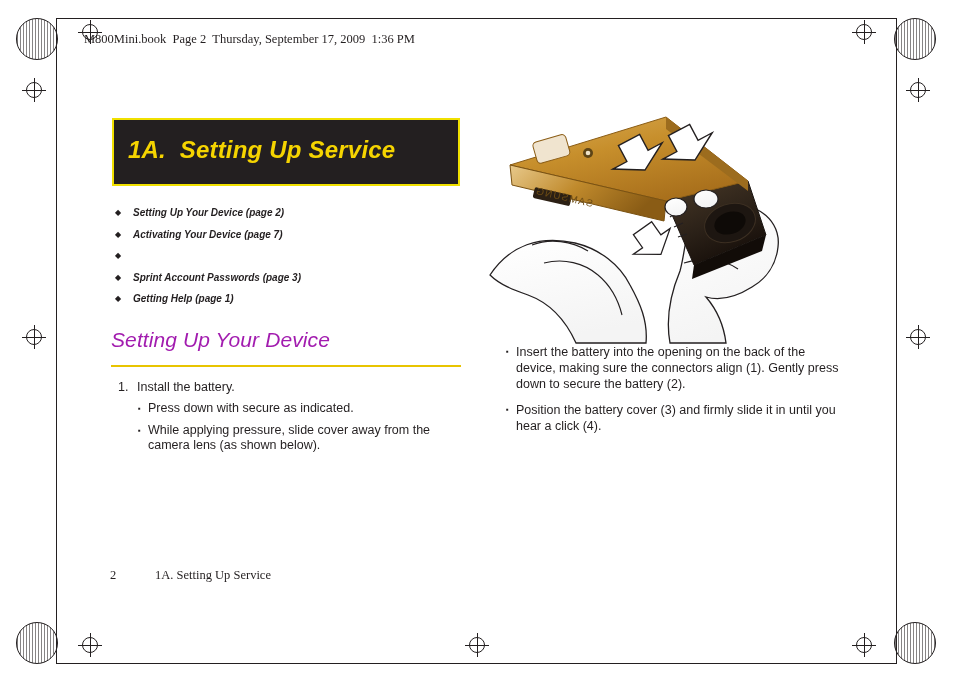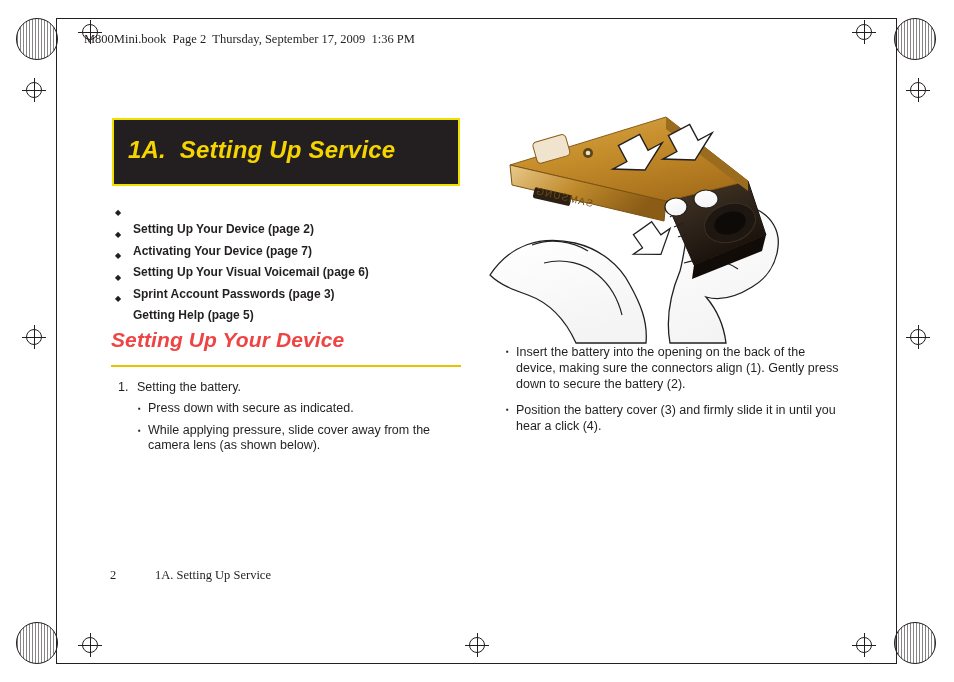--- a/index.html
+++ b/index.html
@@ -104,41 +104,41 @@
     flex: 0 0 20px;
     color: #231f20;
     font-size: 8px;
     line-height: 14px;
     text-align: left;
     padding-left: 2px;
     box-sizing: border-box;
   }
   .toc-text {
     font-family: "Liberation Sans", sans-serif;
-    font-size: 12px;
+    font-size: 10px;
+    font-style: italic;
     font-weight: bold;
     color: #231f20;
     line-height: 14px;
     white-space: nowrap;
-    margin-top: 16px;
   }
 
   
   .section-head {
     position: absolute;
     left: 111px;
     top: 328px;
     width: 350px;
   }
   .section-head .label {
     font-family: "Liberation Sans", sans-serif;
     font-size: 21px;
-    font-weight: bold;
+    font-weight: normal;
     font-style: italic;
-    color: #ef4444;
+    color: #a21caf;
     letter-spacing: 0.1px;
     white-space: nowrap;
   }
   .section-rule {
     position: absolute;
     left: 111px;
     top: 365px;
     width: 350px;
     height: 2px;
     background: #e8c400;
@@ -299,41 +299,40 @@
     <div class="toc-item">
       <span class="toc-bullet">◆</span>
       <span class="toc-text">Setting Up Your Device (page 2)</span>
     </div>
     <div class="toc-item">
       <span class="toc-bullet">◆</span>
       <span class="toc-text">Activating Your Device (page 7)</span>
     </div>
     <div class="toc-item">
       <span class="toc-bullet">◆</span>
-      <span class="toc-text">Setting Up Your Visual Voicemail (page 6)</span>
     </div>
     <div class="toc-item">
       <span class="toc-bullet">◆</span>
       <span class="toc-text">Sprint Account Passwords (page 3)</span>
     </div>
     <div class="toc-item">
       <span class="toc-bullet">◆</span>
-      <span class="toc-text">Getting Help (page 5)</span>
+      <span class="toc-text">Getting Help (page 1)</span>
     </div>
   </div>
 
   <div class="section-head">
     <div class="label">Setting Up Your Device</div>
   </div>
   <div class="section-rule"></div>
 
   <div class="step">
     <div class="step-row">
       <span class="step-num">1.</span>
-      <span class="step-text">Setting the battery.</span>
+      <span class="step-text">Install the battery.</span>
     </div>
     <div class="sub-list">
       <div class="sub-item">
         <span class="sq-bullet">▪</span>
         <span class="sub-text">Press down with secure as indicated.</span>
       </div>
       <div class="sub-item">
         <span class="sq-bullet">▪</span>
         <span class="sub-text">While applying pressure, slide cover away from the camera lens (as shown below).</span>
       </div>

